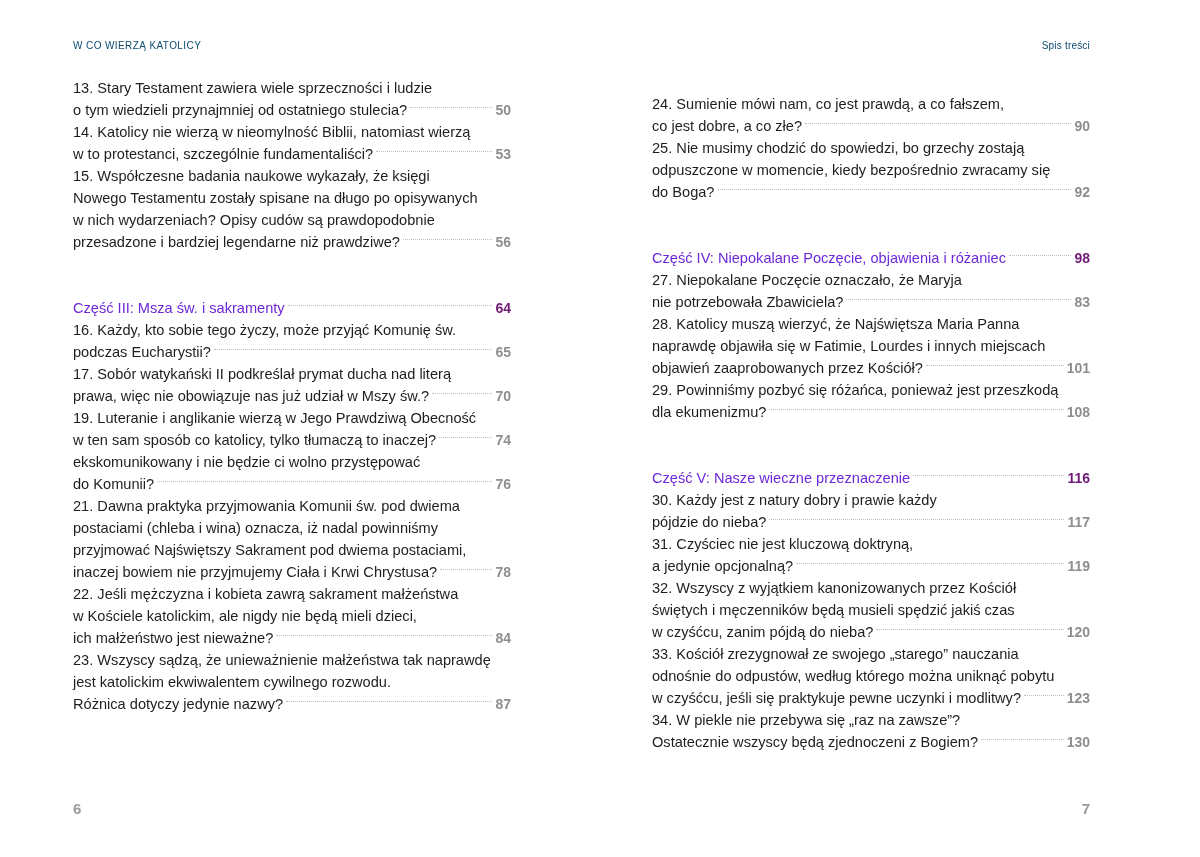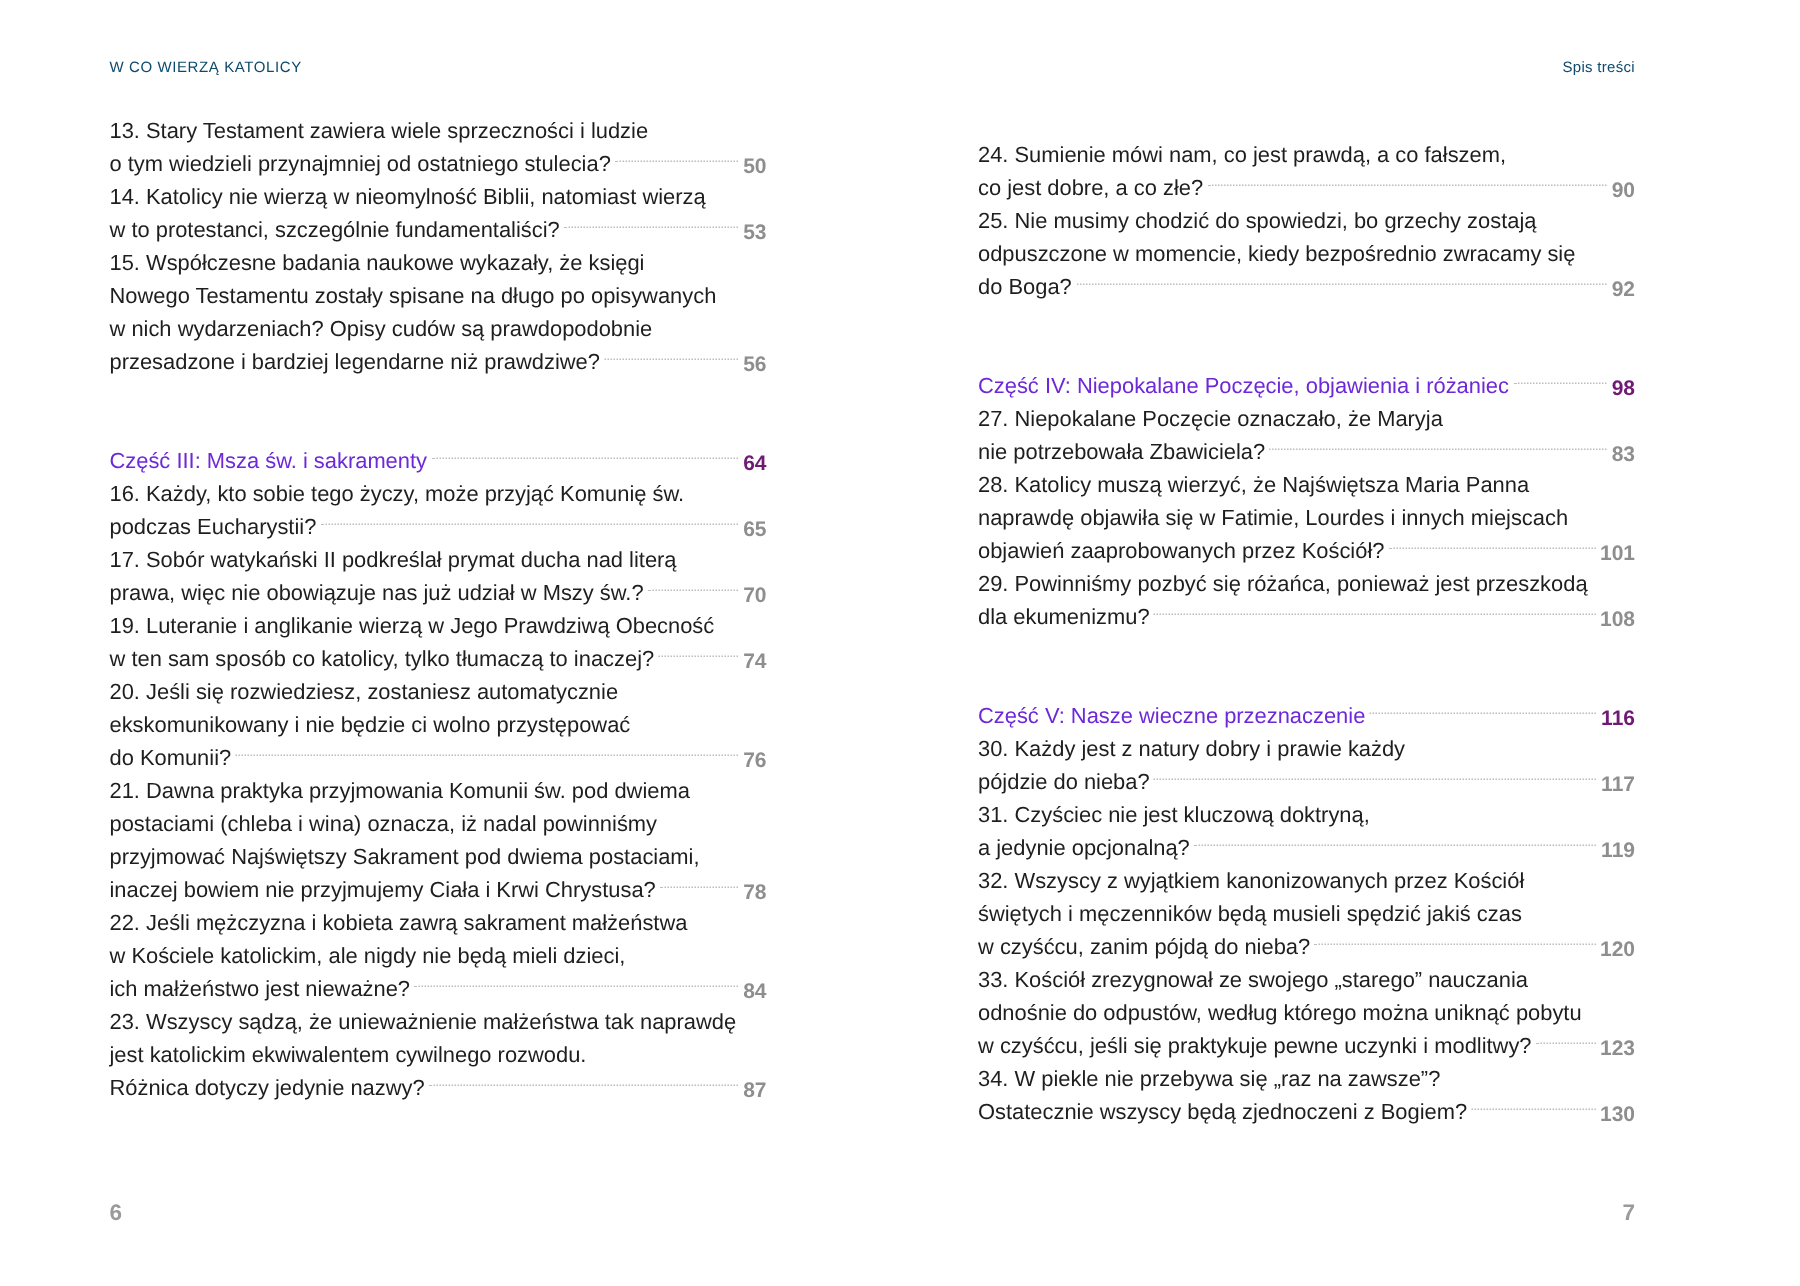--- a/index.html
+++ b/index.html
@@ -149,21 +149,20 @@
       </div>
       <div class="entry">
         <span class="line">19. Luteranie i anglikanie wierzą w Jego Prawdziwą Obecność</span>
         <div class="last-line">
           <span class="text">w ten sam sposób co katolicy, tylko tłumaczą to inaczej?</span>
           <span class="leader"></span>
           <span class="pnum">74</span>
         </div>
       </div>
       <div class="entry">
-        <span class="line">20. Jeśli się rozwiedziesz, zostaniesz automatycznie</span>
         <span class="line">ekskomunikowany i nie będzie ci wolno przystępować</span>
         <div class="last-line">
           <span class="text">do Komunii?</span>
           <span class="leader"></span>
           <span class="pnum">76</span>
         </div>
       </div>
       <div class="entry">
         <span class="line">21. Dawna praktyka przyjmowania Komunii św. pod dwiema</span>
         <span class="line">postaciami (chleba i wina) oznacza, iż nadal powinniśmy</span>

